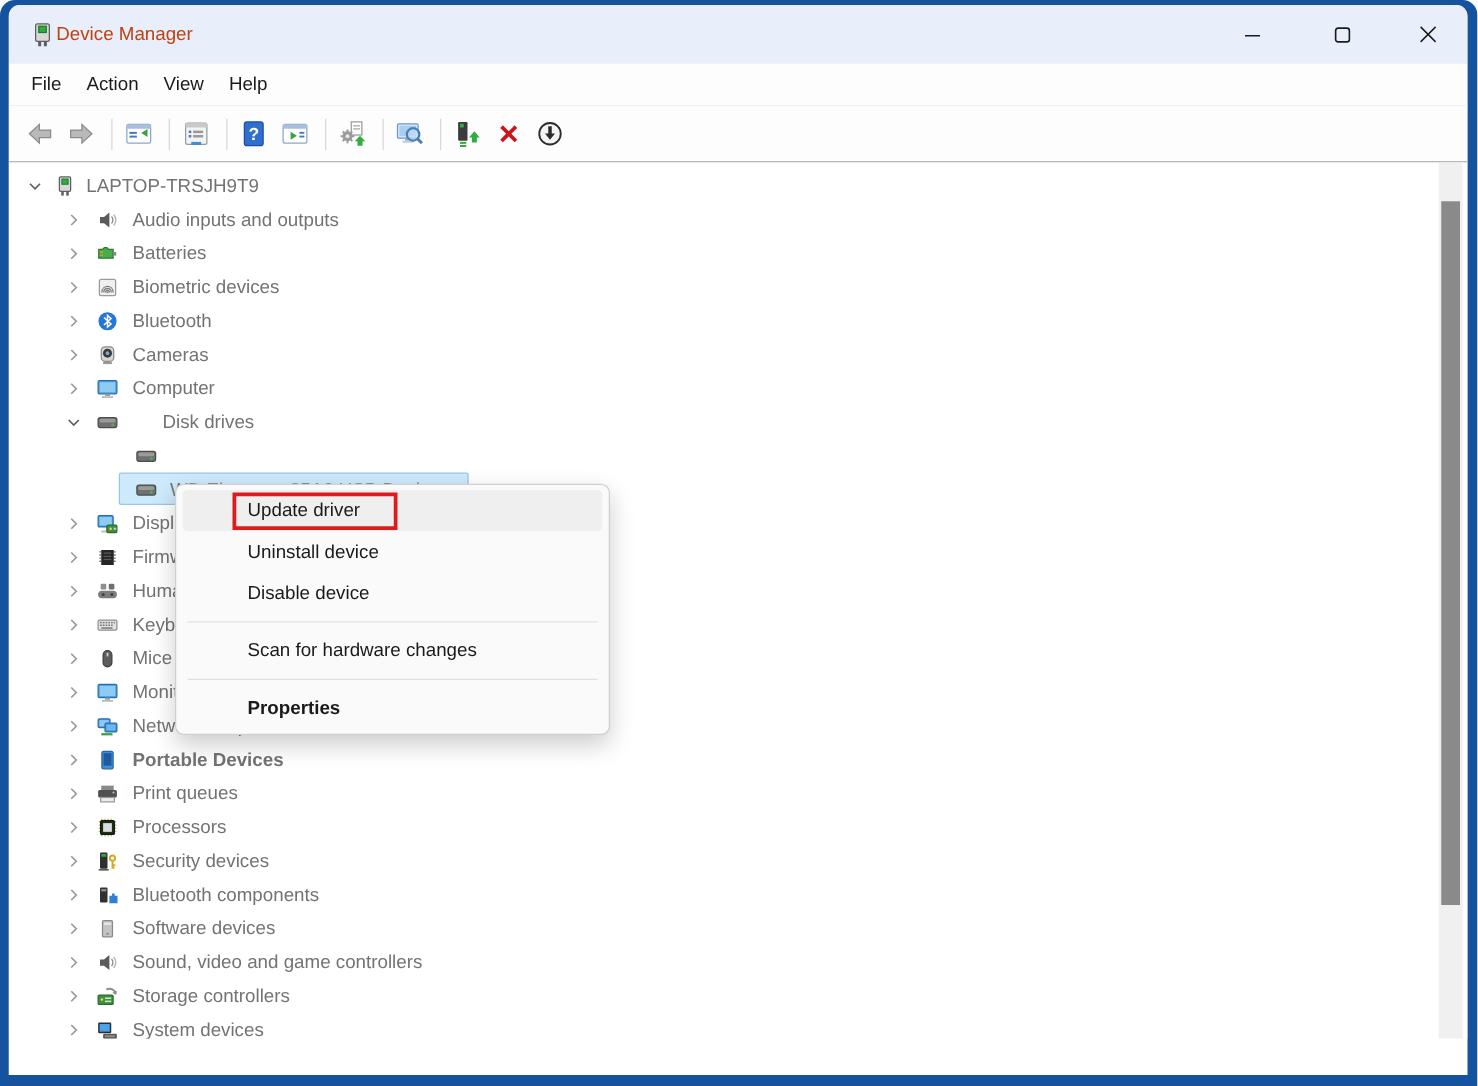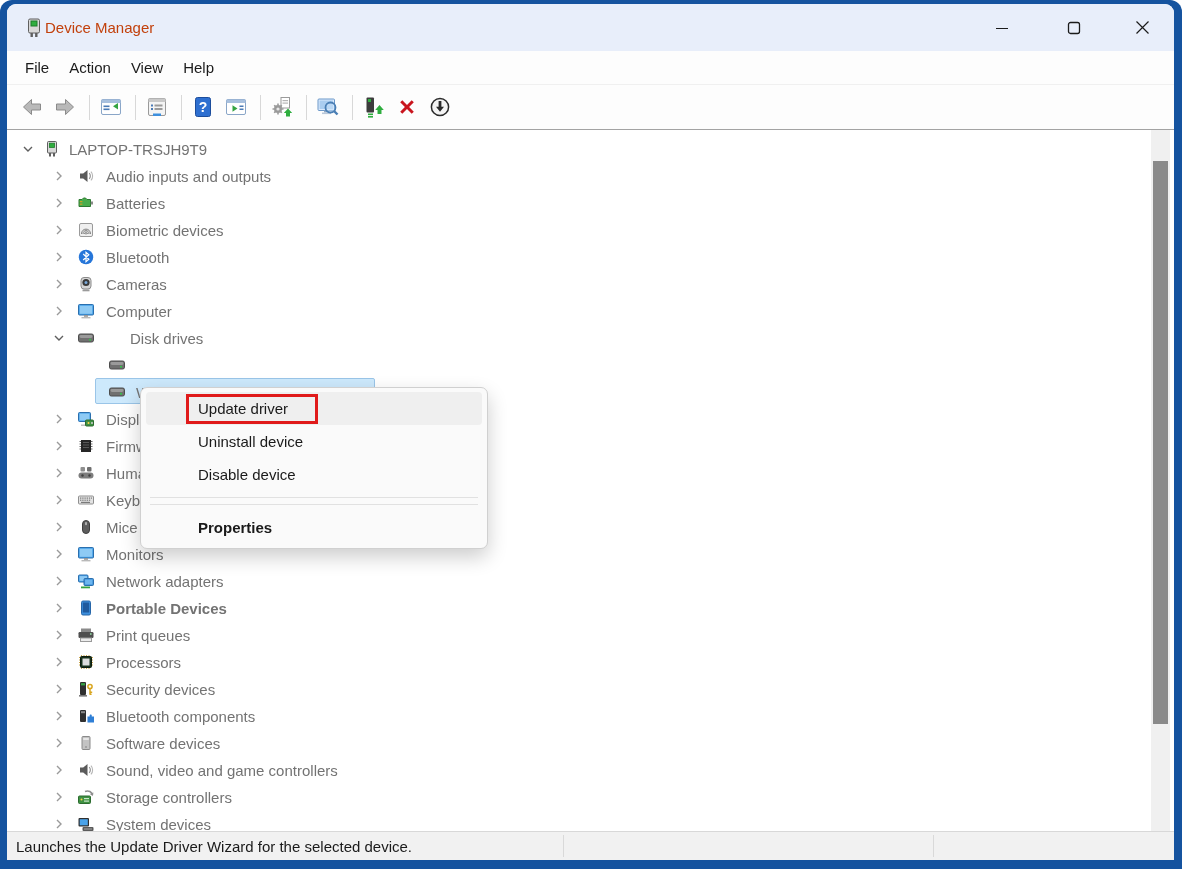--- a/index.html
+++ b/index.html
@@ -626,29 +626,25 @@
           </span>
           <span class="t-label" style="left: 99px;">System devices</span>
         </div>
       </div>
 
     <div class="ctx">
         <div class="ctx-item hover">Update driver</div>
         <div class="ctx-item">Uninstall device</div>
         <div class="ctx-item">Disable device</div>
         <div class="ctx-sep"></div>
+        <div class="ctx-item">Scan for hardware changes</div>
         <div class="ctx-sep"></div>
         <div class="ctx-item bold">Properties</div>
         <div class="annotation" style="border-color: rgb(224, 26, 26);"></div>
       </div>
 
     <div class="scroll-track">
       <div class="scroll-thumb"></div>
     </div>
   </div>
 
-  <div class="statusbar">
-    <span>Launches the Update Driver Wizard for the selected device.</span>
-    <div class="sb-sep s1"></div>
-    <div class="sb-sep s2"></div>
-  </div>
 
 </div>
 
 </body></html>

